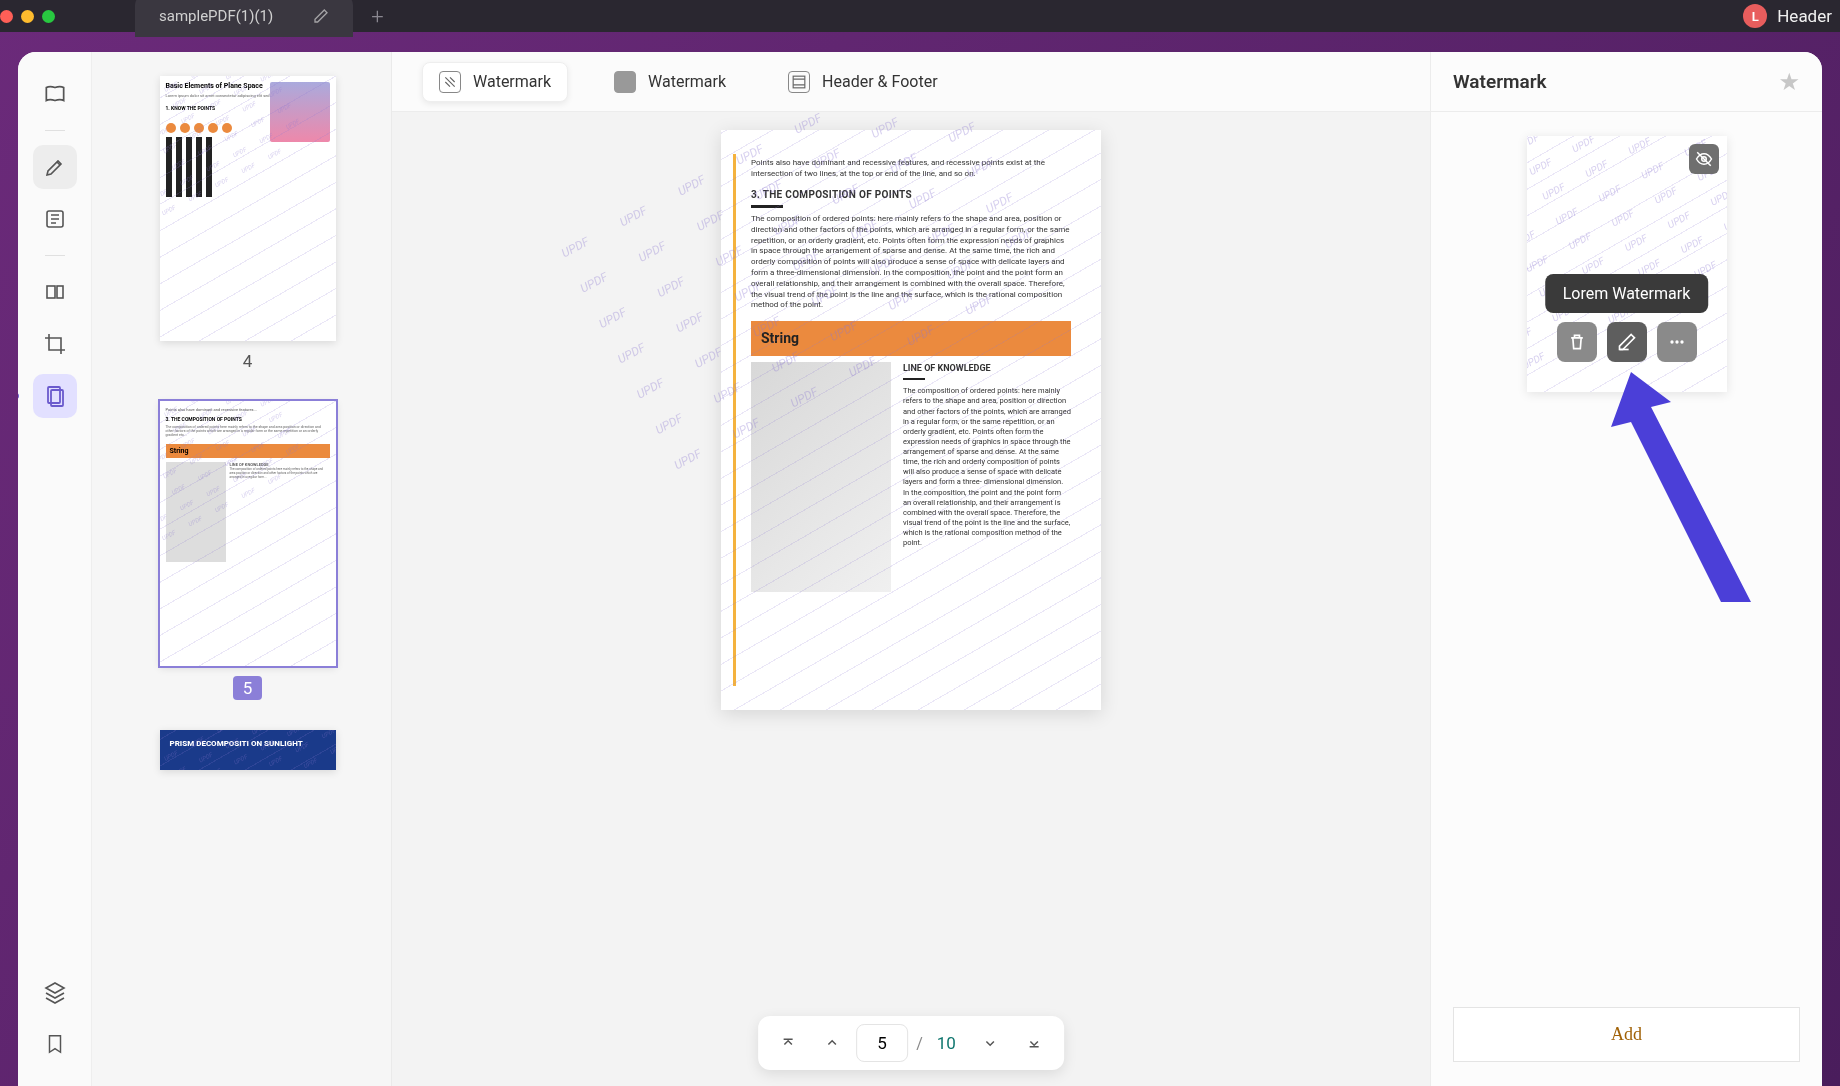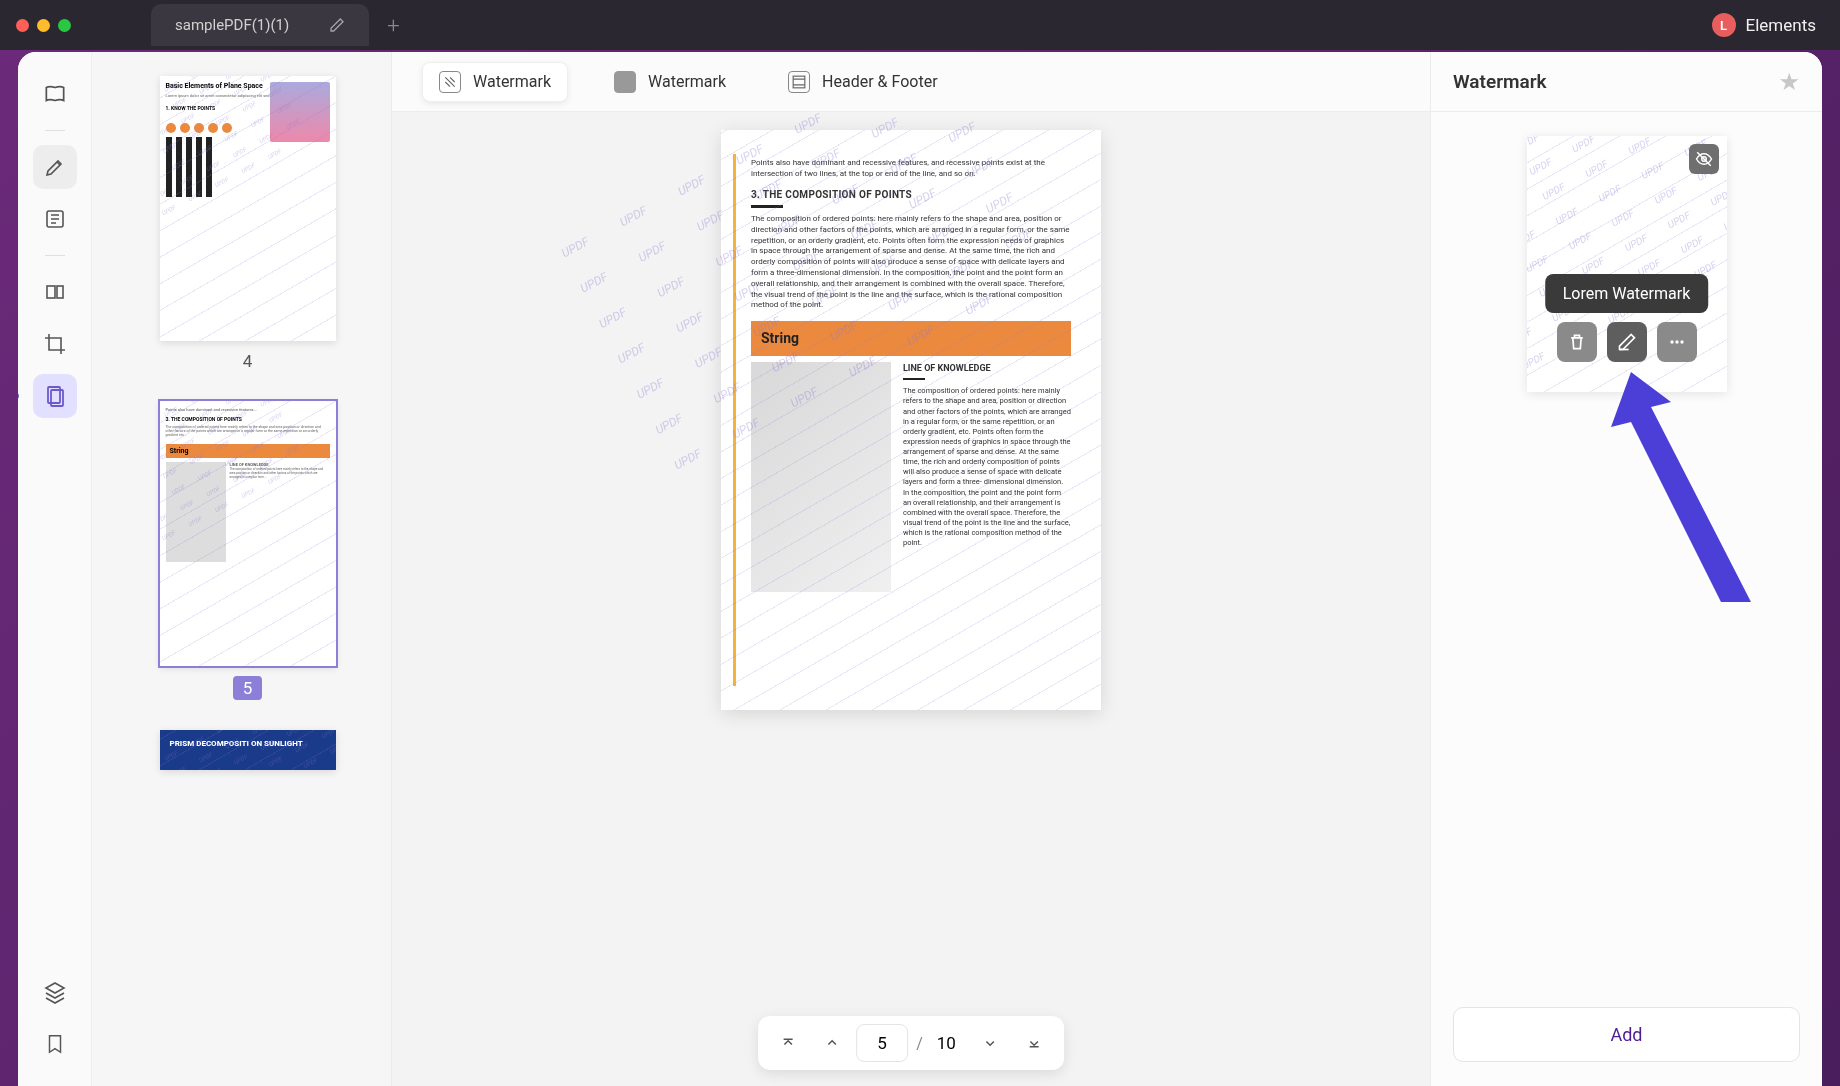--- a/index.html
+++ b/index.html
@@ -4,25 +4,25 @@
 <style>
 * { margin: 0; padding: 0; box-sizing: border-box; font-family: -apple-system, BlinkMacSystemFont, "Segoe UI", Roboto, sans-serif; }
 html, body { height: 100%; }
 body {
   background: linear-gradient(135deg, #6b2a7a 0%, #4a1d5c 100%);
   overflow: hidden;
 }
 
 
 .titlebar {
-  height: 50px;
+  height: 32px;
   background: #2a2730;
   display: flex;
   align-items: center;
-  padding: 0 16px;
+  padding: 0 0;
   color: #e8e8e8;
 }
 .traffic-lights { display: flex; gap: 8px; margin-right: 80px; }
 .light { width: 13px; height: 13px; border-radius: 50%; }
 .light.red { background: #ff5f57; }
 .light.yellow { background: #febc2e; }
 .light.green { background: #28c840; }
 .tab {
   background: #3a3740;
   border-radius: 10px 10px 0 0;
@@ -206,21 +206,21 @@
   align-items: center;
   padding: 8px 10px;
   gap: 4px;
 }
 .nav-btn { width: 40px; height: 38px; display: flex; align-items: center; justify-content: center; border-radius: 8px; cursor: pointer; color: #555; }
 .nav-input {
   width: 52px; height: 38px; text-align: center;
   border: 1px solid #e4e4e4; border-radius: 8px;
   font-size: 17px; outline: none;
 }
-.nav-total { font-size: 17px; color: #000000; padding: 0 10px 0 6px; }
+.nav-total { font-size: 17px; color: #0f766e; padding: 0 10px 0 6px; }
 .nav-slash { color: #888; padding: 0 4px; }
 
 
 .rpanel {
   width: 392px;
   background: #fcfcfc;
   border-left: 1px solid #ececec;
   display: flex;
   flex-direction: column;
 }
@@ -298,24 +298,25 @@
 }
 
 .rp-foot {
   padding: 18px 22px 24px;
 }
 .add-btn {
   width: 100%;
   padding: 16px;
   background: white;
   border: 1px solid #e4e4e4;
-  border-radius: 10px;
+  border-radius: 0;
   font-size: 18px;
-  color: #4c1d95;
+  color: #a16207;
   cursor: pointer;
+  font-family: Liberation Serif, serif;
 }
 
 
 .t4-head { font-size: 7px; font-weight: 700; }
 .t4-img { position: absolute; right: 6px; top: 6px; width: 60px; height: 60px; background: linear-gradient(#aad, #e8a); border-radius: 2px; }
 .t4-dots { display: flex; gap: 4px; margin: 12px 0 4px; }
 .t4-dots span { width: 10px; height: 10px; background: #eb8a3e; border-radius: 50%; }
 .t4-bars { display: flex; gap: 4px; }
 .t4-bars span { width: 6px; height: 60px; background: #222; }
 
@@ -341,21 +342,21 @@
           <path d="M17 3l4 4L7 21H3v-4L17 3z"></path>
         </svg>
     </span>
   </div>
   <div class="addtab">+</div>
   <div class="spacer"></div>
   <div class="upgrade">
     <div class="avatar">
         <span>L</span>
       </div>
-    <span>Elements</span>
+    <span>Header</span>
   </div>
 </div>
 
 <div class="app">
 
   <div class="rail">
     <div class="rail-item">
       <svg width="26" height="26" viewBox="0 0 24 24" fill="none" stroke="currentColor" stroke-width="1.6">
           <path d="M4 6c2-1 5-1 8 0 3-1 6-1 8 0v12c-2-1-5-1-8 0-3-1-6-1-8 0V6z"></path>
         </svg>

